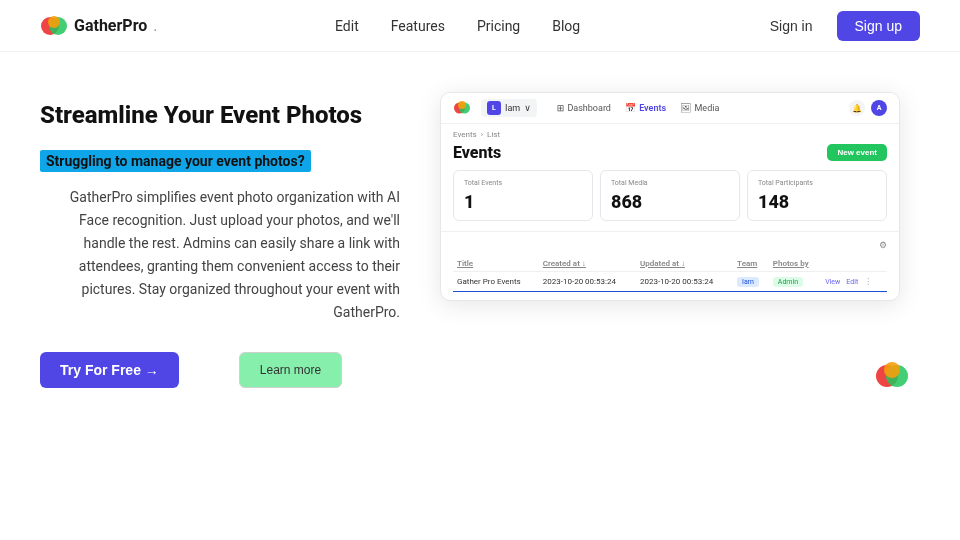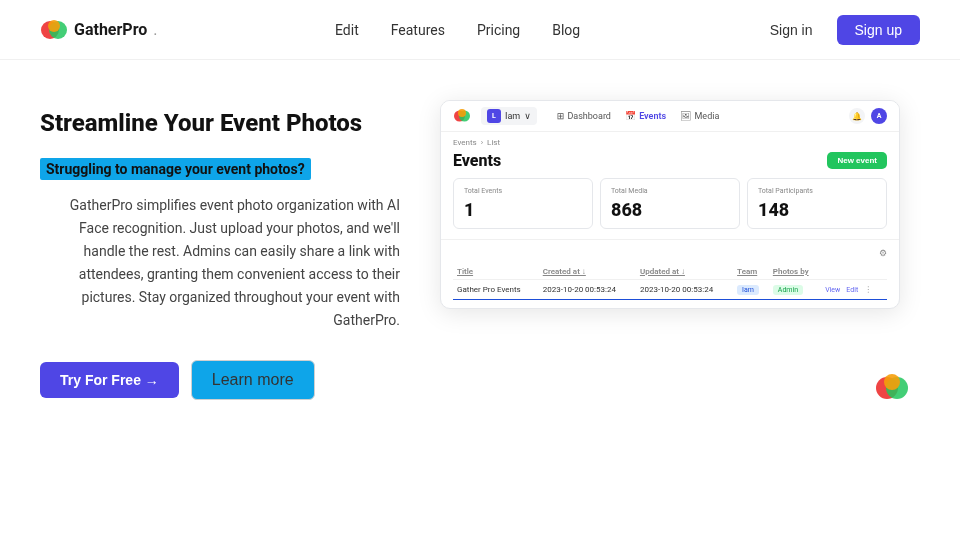--- a/index.html
+++ b/index.html
@@ -11,21 +11,21 @@
       overflow: hidden;
       color: #1a1a1a;
     }
 
     
     .navbar {
       display: flex;
       align-items: center;
       justify-content: space-between;
       padding: 0 40px;
-      height: 60px;
+      height: 52px;
       border-bottom: 1px solid #f0f0f0;
     }
     .navbar-left {
       display: flex;
       align-items: center;
       gap: 6px;
     }
     .logo-icon {
       width: 28px;
       height: 28px;
@@ -118,28 +118,29 @@
       background: #4f46e5;
       color: #fff;
       border: none;
       border-radius: 6px;
       padding: 10px 20px;
       font-size: 14px;
       font-weight: 600;
       cursor: pointer;
     }
     .btn-secondary {
-      background: #0ea5e9;
+      background: #86efac;
       color: #333;
       border: 1px solid #d0d0d0;
       border-radius: 6px;
       padding: 10px 20px;
-      font-size: 16px;
+      font-size: 12px;
       font-weight: 500;
       cursor: pointer;
+      margin-left: 48px;
     }
 
     
     .hero-preview {
       flex: 1;
       position: relative;
     }
     .dashboard-mock {
       background: #fff;
       border: 1px solid #e5e7eb;

